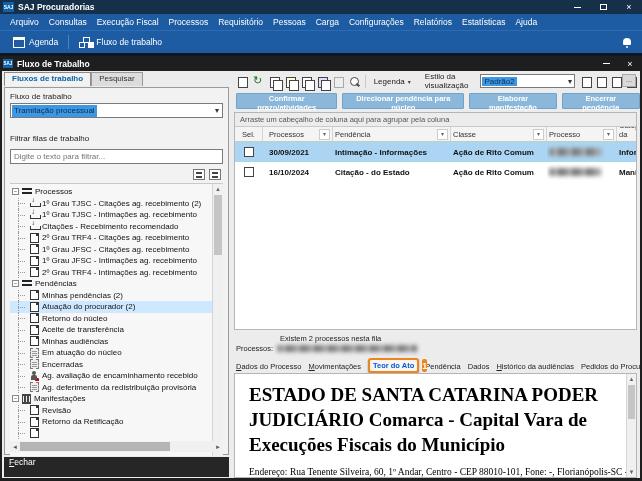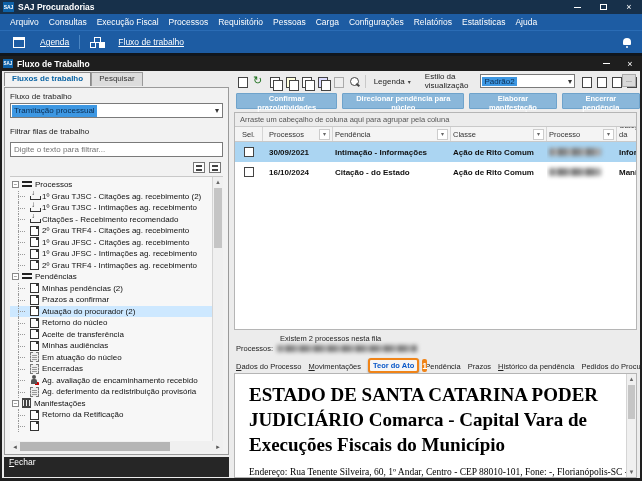--- a/index.html
+++ b/index.html
@@ -19,21 +19,21 @@
               color:#fff; font-size:9px; }
   .glyph-min { width:7px; height:1px; background:#fff; display:inline-block; }
   .glyph-max { width:7px; height:6px; border:1px solid #fff; display:inline-block; }
 
   .menubar { position:absolute; left:0; top:14px; width:642px; height:16px; background:#1d5ca3;
              display:flex; align-items:center; padding-left:5px; }
   .menu-item { color:#fff; font-size:8.5px; padding:0 5px; line-height:16px; }
 
   .toolbar { position:absolute; left:0; top:30px; width:642px; height:23px; background:#1d5ca3;
              display:flex; align-items:center; padding-left:6px; border-top:1px solid #2a6cb5; }
-  .tbtn { display:flex; align-items:center; gap:15px; color:#fff; font-size:8.5px; padding:0 7px; height:19px;text-decoration:underline; }
+  .tbtn { display:flex; align-items:center; gap:4px; color:#fff; font-size:8.5px; padding:0 7px; height:19px; }
   .ico-calendar { width:12px; height:11px; border:1px solid #fff; border-top:3px solid #fff; background:transparent; }
   .ico-flow { position:relative; width:13px; height:11px; }
   .ico-flow::before { content:""; position:absolute; left:4px; top:0; width:5px; height:4px; border:1px solid #fff; }
   .ico-flow::after { content:""; position:absolute; left:0; bottom:0; width:4px; height:4px; border:1px solid #fff;
                      box-shadow:8px 0 0 -1px #fff, 9px 0 0 0 #fff; }
   .tb-sep { width:1px; height:14px; background:#4a85c2; margin:0 3px; }
   .bell { margin-left:auto; margin-right:10px; position:relative; width:10px; height:11px; }
   .bell::before { content:""; position:absolute; left:1px; top:1px; width:8px; height:7px; background:#fff;
                   border-radius:4px 4px 1px 1px; }
   .bell::after { content:""; position:absolute; left:4px; bottom:0; width:2px; height:2px; background:#fff; border-radius:50%; }
@@ -47,21 +47,21 @@
   .wf-body { position:absolute; left:0; top:15px; width:642px; height:410px; background:#ececec;
              border-left:2px solid #1e1e1e; border-right:2px solid #1e1e1e; border-bottom:3px solid #1e1e1e; }
 
   
   .left-pane { position:absolute; left:0; top:0; width:229px; height:407px; }
   .left-tabs { display:flex; height:15px; padding-left:2px; padding-top:1px; }
   .ltab { font-size:8px; padding:1px 7px 0 7px; border:1px solid #9a9a9a; border-bottom:none; background:#dcdcdc; color:#333; }
   .ltab.active { background:#f2f2f2; color:#0a64a4; font-weight:bold; border-color:#8a8a8a; }
   .left-panel { position:absolute; left:2px; top:16px; right:2px; height:368px; background:#f2f2f2; border:1px solid #9a9a9a; padding:4px 5px 0 5px; }
   .fld-label { font-size:8px; color:#222; margin-bottom:2px; }
-  .combo { height:15px; background:#fff; border:1px solid #7a7a7a; display:flex; align-items:center; margin-bottom:9px; }
+  .combo { height:15px; background:#fff; border:1px solid #7a7a7a; display:flex; align-items:center; margin-bottom:16px; }
   .combo .val { font-size:8px; background:#3d97e2; color:#0b2d52; padding:0 2px; line-height:12px; margin-left:1px; }
   .combo .chev { margin-left:auto; font-size:8px; color:#333; padding-right:3px; }
   .textinput { height:15px; background:#fff; border:1px solid #7a7a7a; font-size:8px; color:#777; padding:0 3px; width:100%;
                font-family:"Liberation Sans", sans-serif; margin-bottom:4px; }
   .tree-tools { display:flex; justify-content:flex-end; gap:4px; padding:1px 2px 3px 0; border-bottom:1px solid #c9c9c9; }
   .mini-ico { width:12px; height:11px; border:1px solid #777; background:#fdfdfd; position:relative; }
   .mini-ico::before { content:""; position:absolute; left:2px; top:2px; width:6px; height:2px; background:#444;
                       box-shadow:0 4px 0 0 #444; }
   .tree-wrap { position:relative; height:272px; overflow:hidden; background:#f7f7f7; }
   .tree { position:absolute; left:0; top:2px; right:11px; }
@@ -297,25 +297,20 @@
                   <span class="ticon i-group"></span>
                   <span>Pendências</span>
                 </div>
 
                 <div class="tree-item lvl1">
 
                   <span class="ticon i-page"></span>
                   <span>Minhas pendências (2)</span>
                 </div>
 
-                <div class="tree-item lvl1">
-
-                  <span class="ticon i-page"></span>
-                  <span>Prazos a confirmar</span>
-                </div>
 
                 <div class="tree-item selected lvl1">
 
                   <span class="ticon i-page"></span>
                   <span>Atuação do procurador (2)</span>
                 </div>
 
                 <div class="tree-item lvl1">
 
                   <span class="ticon i-page"></span>
@@ -358,20 +353,25 @@
                   <span>Ag. deferimento da redistribuição provisória</span>
                 </div>
 
                 <div class="tree-item lvl0">
                   <span class="expander">−</span>
                   <span class="ticon i-org"></span>
                   <span>Manifestações</span>
                 </div>
 
 
+                <div class="tree-item lvl1">
+
+                  <span class="ticon i-page"></span>
+                  <span>Revisão</span>
+                </div>
 
                 <div class="tree-item lvl1">
 
                   <span class="ticon i-page"></span>
                   <span>Retorno da Retificação</span>
                 </div>
 
                 <div class="tree-item lvl1">
 
                   <span class="ticon i-page"></span>
@@ -511,25 +511,25 @@
 
             <span class="dtab annotated">
               <span>Teor do Ato</span>
             </span>
           <span class="tab-badge">1</span>
             <span class="dtab">
               <span>Pendência</span>
             </span>
 
             <span class="dtab">
-              <span>Prazos</span>
+              <span>Dados</span>
             </span>
 
             <span class="dtab ul">
-              <span class="ul-first">Histórico da pendência</span>
+              <span class="ul-first">Histórico da audiências</span>
             </span>
 
             <span class="dtab">
               <span>Pedidos do Procurador</span>
             </span>
 
         </div>
 
         <div class="doc-area">
           <div class="doc-inner">

